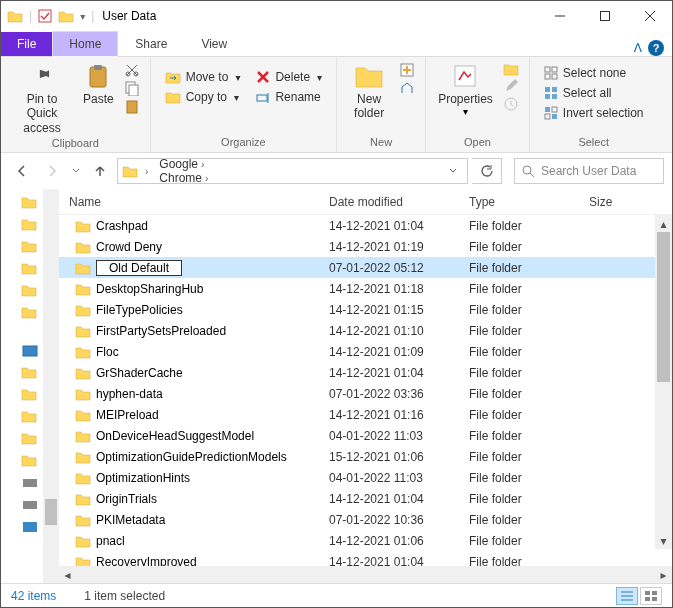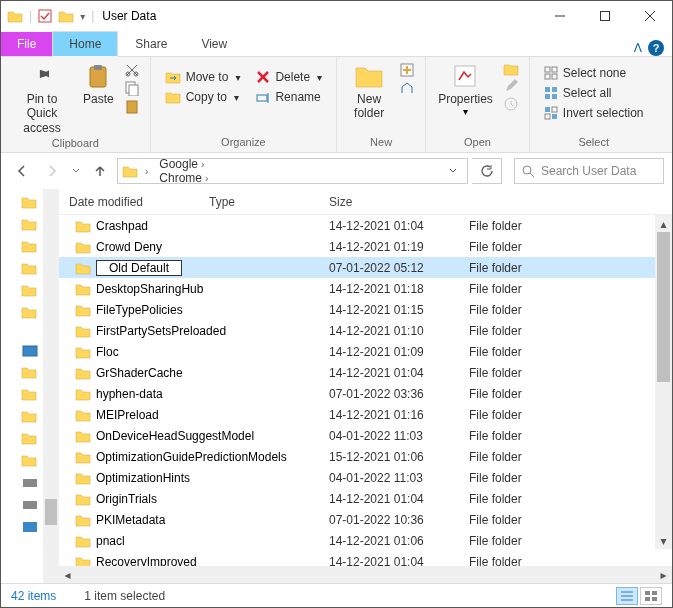--- a/index.html
+++ b/index.html
@@ -3,23 +3,23 @@
 <meta charset="utf-8">
 <style>
 *{box-sizing:border-box;margin:0;padding:0;font-family:"Segoe UI",Arial,sans-serif;font-size:12px;user-select:none}
 body{width:673px;height:608px;background:#fff;display:flex;flex-direction:column;border:1px solid #555;overflow:hidden}
 .titlebar{height:30px;display:flex;align-items:center;padding:0 0 0 6px;background:#fff}
 .titlebar .qat{display:flex;align-items:center;gap:6px}
 .titlebar .title{margin-left:8px}
 .titlebar .winbtns{margin-left:auto;display:flex}
 .winbtn{width:45px;height:30px;display:flex;align-items:center;justify-content:center}
 .tabs{height:26px;display:flex;align-items:flex-end;border-bottom:1px solid #ddd;padding-left:0;background:#fff}
-.filetab{background:#d946ef;color:#fff;padding:5px 16px;font-size:12px}
+.filetab{background:#6d28d9;color:#fff;padding:5px 16px;font-size:12px}
 .tab{padding:5px 16px;color:#444;border:1px solid transparent;border-bottom:none}
-.tab.active{background:#7dd3fc;border:1px solid #ddd;border-bottom:1px solid #f5f5f5;margin-bottom:-1px}
+.tab.active{background:#c4b5fd;border:1px solid #ddd;border-bottom:1px solid #f5f5f5;margin-bottom:-1px}
 .ribhelp{margin-left:auto;display:flex;align-items:center;padding-right:8px;gap:6px}
 .helpcircle{width:16px;height:16px;border-radius:50%;background:#0a64a4;color:#fff;display:flex;align-items:center;justify-content:center;font-size:11px;font-weight:bold}
 .ribbon{height:96px;background:#f5f5f5;display:flex;border-bottom:1px solid #ddd}
 .group{display:flex;flex-direction:column;align-items:center;padding:3px 6px 2px;border-right:1px solid #e3e3e3}
 .grouplabel{font-size:11px;color:#666;margin-top:auto;padding-bottom:2px}
 .groupbody{display:flex;align-items:flex-start;flex:1}
 .bigbtn{display:flex;flex-direction:column;align-items:center;justify-content:flex-start;padding:2px 6px;text-align:center;line-height:1.2}
 .bigbtn .lbl{margin-top:2px;font-size:12px;color:#333}
 .smallstack{display:flex;flex-direction:column;gap:2px;padding:2px 4px}
 .smallbtn{display:flex;align-items:center;gap:5px;padding:2px 4px;color:#333}
@@ -407,20 +407,21 @@
     <svg class="treeicon">
         <rect x="2" y="3" width="14" height="10" fill="#3a87c7"></rect>
       </svg>
     <div class="tree-scroll">
         <div class="thumb"></div>
       </div>
   </div>
 
   <div class="filesarea">
     <div class="colheaders">
+      <div class="colh col-name">Name</div>
       <div class="colh col-date">Date modified</div>
       <div class="colh col-type">Type</div>
       <div class="colh col-size">Size</div>
     </div>
     <div class="filelist" id="filelist">
       <div class="row">
           <div class="fname">
             <svg width="16" height="14">
               <path class="folder-svg" d="M1 3h5l2 2h7v8H1z"></path>
             </svg>

